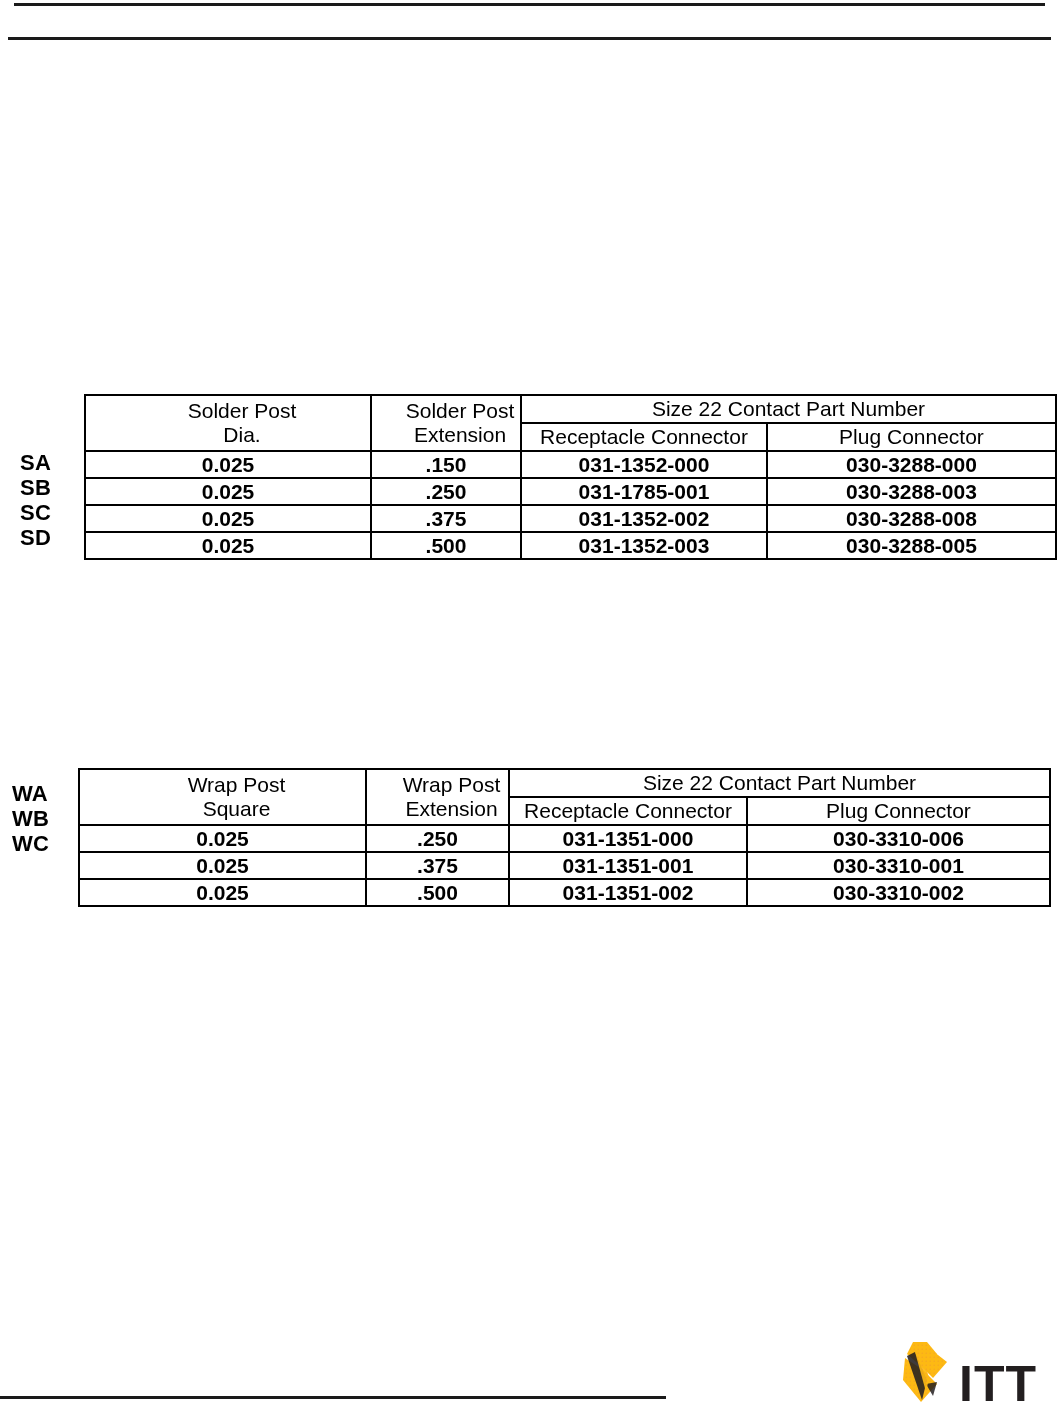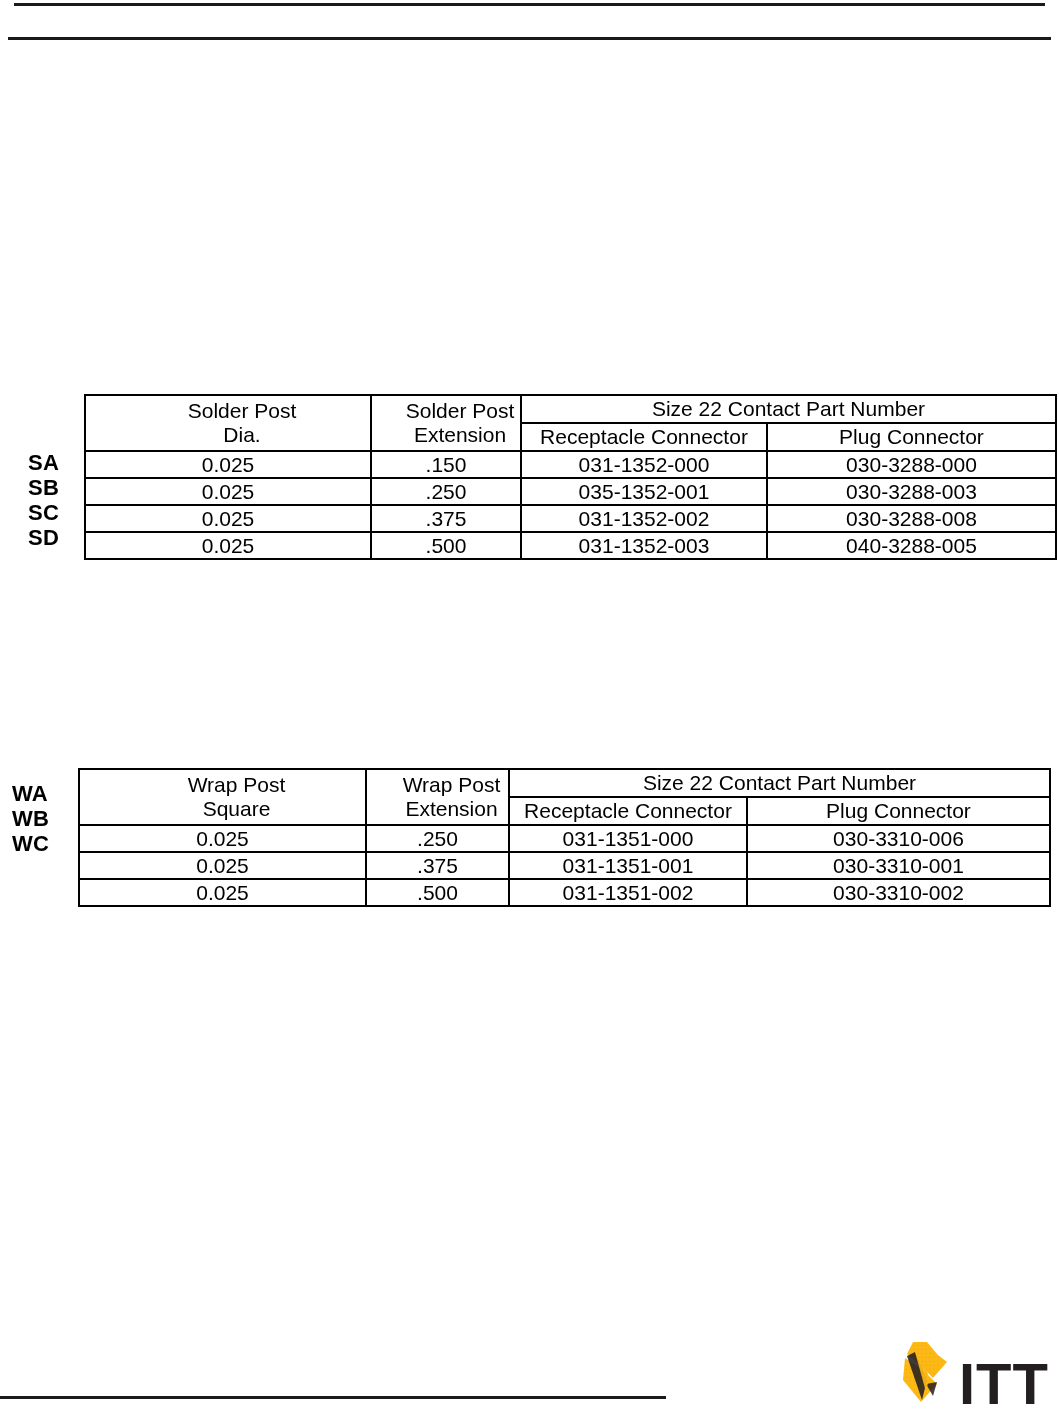--- a/index.html
+++ b/index.html
@@ -66,20 +66,21 @@
   }
   .pn-table .hdr-tall {
     height: 52px;
   }
   .pn-table .hdr-line {
     height: 26px;
     margin-top: 32px;
   }
   .pn-table .data-row td {
     height: 25px;
+    font-weight: bold;
   }
   .hdr-stack {
     display: block;
     line-height: 1.15;
     padding-left: 28px;
   }
 
   
   #table-solder {
     left: 84px;
@@ -111,21 +112,21 @@
     color: #000000;
   }
   .row-labels .rl {
     height: 25px;
     line-height: 25px;
     display: block;
     text-align: left;
     letter-spacing: 0.3px;
   }
   #labels-solder {
-    left: 28px;
+    left: 20px;
     top: 450px;
   }
   #labels-wrap {
     left: 12px;
     top: 781px;
   }
 
   
   #itt-logo {
     position: absolute;
@@ -140,21 +141,21 @@
     top: 0px;
     width: 62px;
     height: 68px;
   }
   #itt-logo .wordmark {
     position: absolute;
     left: 66px;
     top: 19px;
     font-family: "Liberation Sans", sans-serif;
     font-weight: bold;
-    font-size: 58px;
+    font-size: 50px;
     line-height: 50px;
     letter-spacing: 1px;
     color: #231f20;
   }
 </style>
 </head>
 <body>
 
 <div id="page">
 
@@ -195,34 +196,34 @@
     <tbody>
       <tr class="data-row">
         <td>0.025</td>
         <td>.150</td>
         <td>031-1352-000</td>
         <td>030-3288-000</td>
       </tr>
       <tr class="data-row">
         <td>0.025</td>
         <td>.250</td>
-        <td>035-1352-001</td>
+        <td>031-1785-001</td>
         <td>030-3288-003</td>
       </tr>
       <tr class="data-row">
         <td>0.025</td>
         <td>.375</td>
         <td>031-1352-002</td>
         <td>030-3288-008</td>
       </tr>
       <tr class="data-row">
         <td>0.025</td>
         <td>.500</td>
         <td>031-1352-003</td>
-        <td>040-3288-005</td>
+        <td>030-3288-005</td>
       </tr>
     </tbody>
   </table>
 
   <div class="row-labels" id="labels-wrap">
     <span class="rl">WA</span>
     <span class="rl">WB</span>
     <span class="rl">WC</span>
   </div>
 

